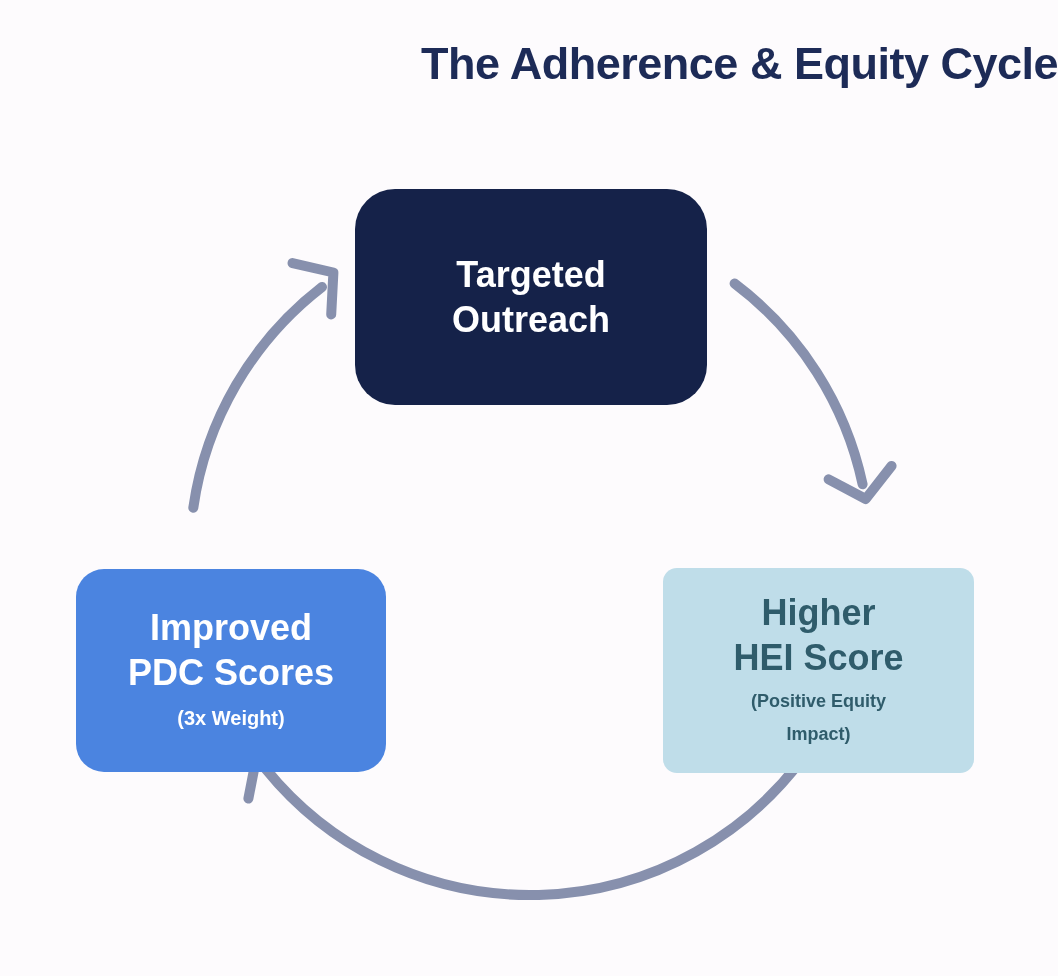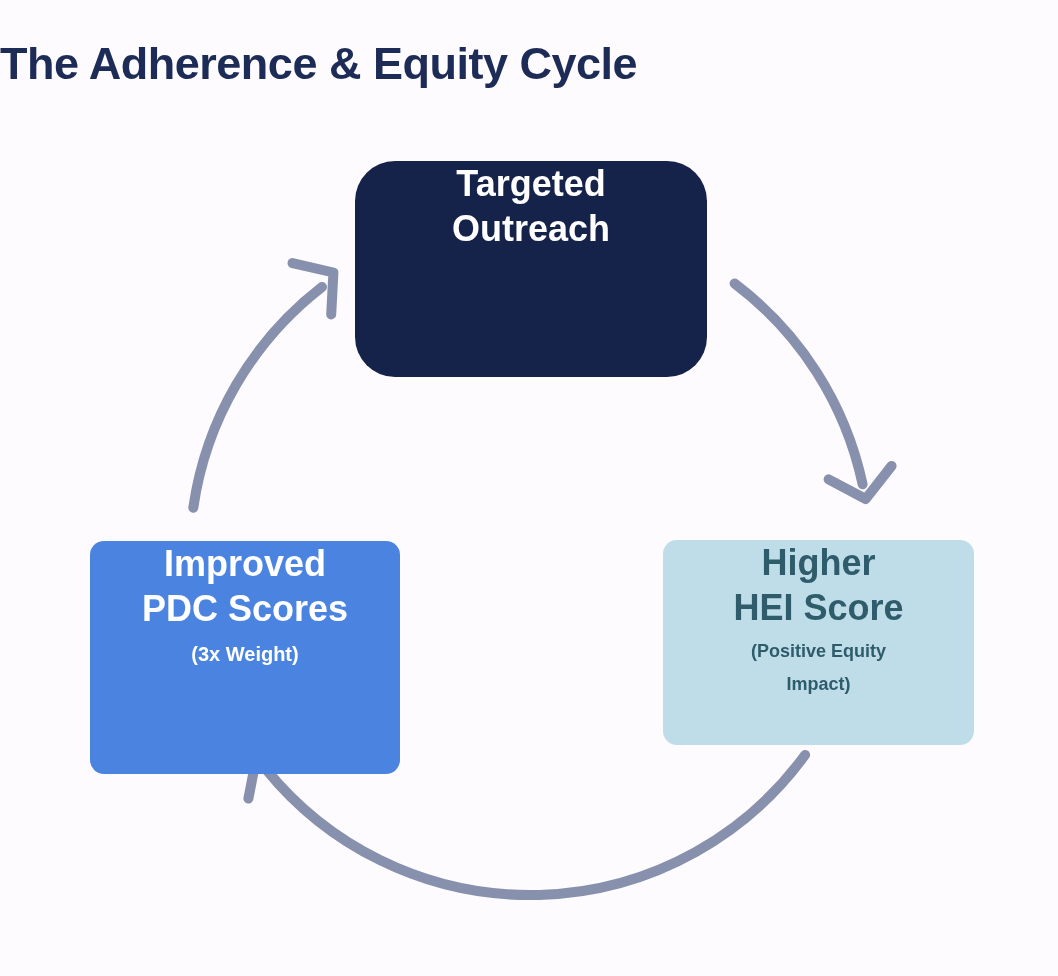--- a/index.html
+++ b/index.html
@@ -21,21 +21,21 @@
     overflow:hidden;
   }
   .canvas{
     position:relative;
     width:1058px;height:976px;
     background:var(--background);
   }
   .title{
     position:absolute;
     top:38px;left:0;width:1058px;
-    text-align:left;
+    text-align:right;
     font-size:45px;
     font-weight:bold;
     letter-spacing:-0.5px;
     color:var(--title-text);
   }
   .arrow-layer{
     position:absolute;inset:0;
     width:1058px;height:976px;
   }
   .arrow-layer path{
@@ -43,42 +43,44 @@
     stroke:var(--arrow);
     stroke-width:10;
     stroke-linecap:round;
     stroke-linejoin:round;
   }
   .node{
     position:absolute;
     display:flex;
     flex-direction:column;
     align-items:center;
+    justify-content:center;
     text-align:center;
     font-weight:bold;
+    margin-top:28px;
   }
   .node .main-line{
     display:block;
     font-size:36px;
     line-height:45px;
   }
   .node .note-line{
     display:block;
   }
   .node-top{
     left:355px;top:161px;width:352px;height:216px;
     background:var(--top-box-bg);
     color:var(--top-box-text);
     border-radius:40px;
   }
   .node-left{
-    left:90px;top:541px;width:310px;height:233px;
+    left:76px;top:541px;width:310px;height:203px;
     background:var(--left-box-bg);
     color:var(--left-box-text);
-    border-radius:14px;
+    border-radius:28px;
   }
   .node-left .note-line{
     font-size:20px;
     line-height:38px;
     margin-top:4px;
   }
   .node-right{
     left:663px;top:540px;width:311px;height:205px;
     background:var(--right-box-bg);
     color:var(--right-box-text);

